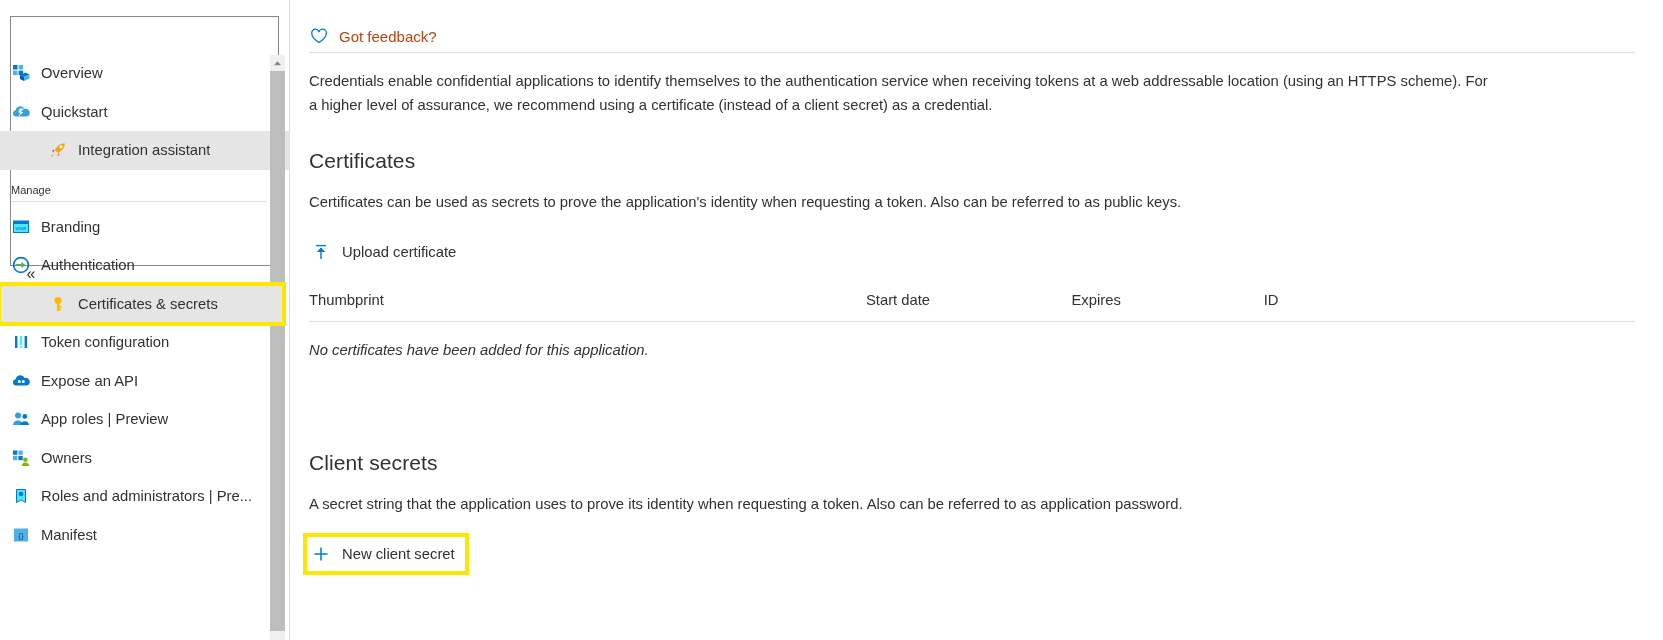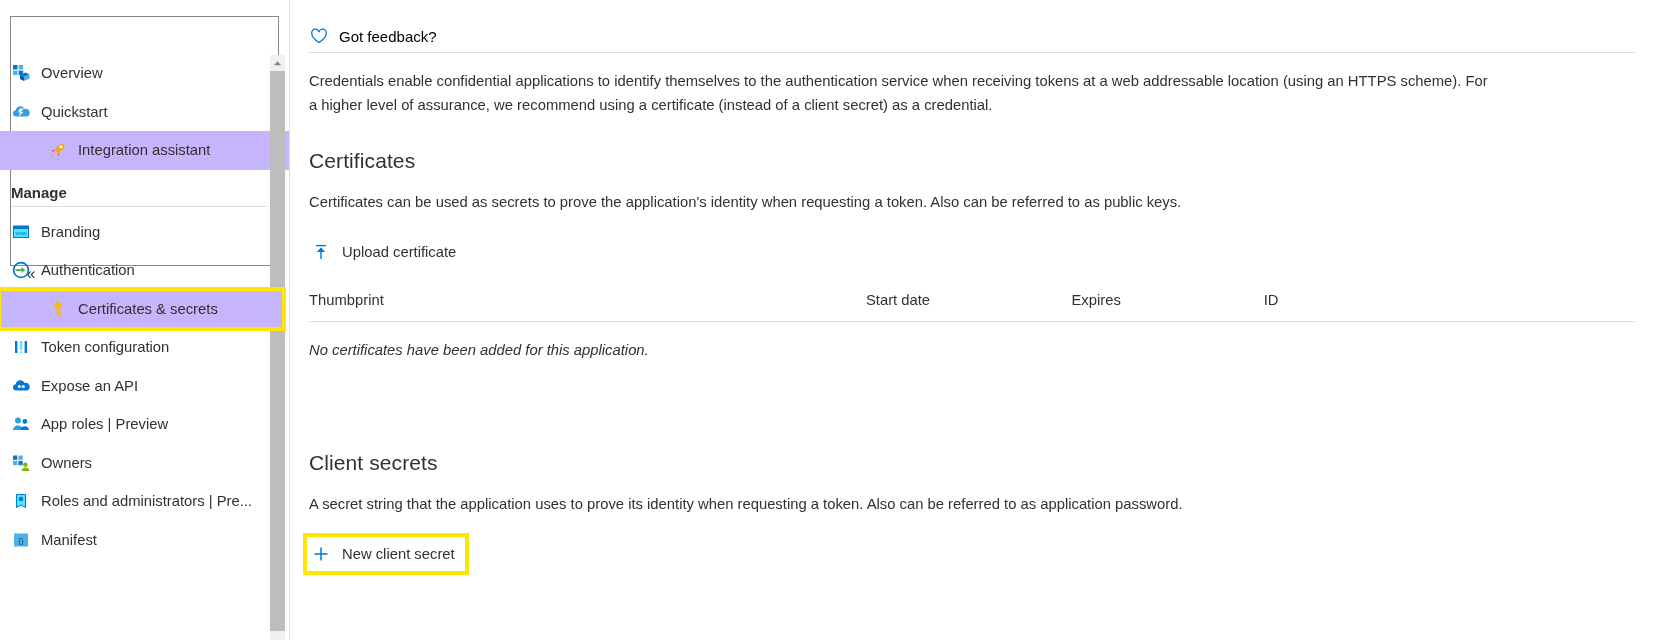--- a/index.html
+++ b/index.html
@@ -52,43 +52,43 @@
   }
 
   .nav-list { position: relative; }
   .nav-item {
     display: flex; align-items: center;
     height: 38.5px;
     padding-left: 11px;
     cursor: pointer;
     position: relative;
   }
-  .nav-item.selected { background: #c4b5fd; padding-left: 48px; }
+  .nav-item.selected { background: #e5e5e5; padding-left: 48px; }
   .nav-item.highlight-box {
     outline: 4px solid #ffe600;
     outline-offset: -1px;
     z-index: 3;
     width: 283px;
   }
   .nav-ico {
     width: 20px; height: 20px; flex: 0 0 20px;
     margin-right: 10px;
     display: block;
   }
   .nav-label {
     font-size: 14.8px;
     color: #323130;
     white-space: nowrap;
     overflow: hidden;
     text-overflow: ellipsis;
     max-width: 225px;
   }
   .nav-group-title {
-    font-size: 15px;
-    font-weight: bold;
+    font-size: 11px;
+    font-weight: normal;
     color: #323130;
     padding: 14px 0 5px 11px;
   }
   .nav-divider {
     height: 1px; background: #e1dfdd;
     margin: 0 22px 6px 11px;
   }
 
   
   .sb-track {
@@ -117,21 +117,21 @@
     position: relative;
     background: #fff;
     overflow: hidden;
   }
   .feedback-row {
     display: flex; align-items: center;
     padding: 20px 0 0 19px;
     height: 52px;
   }
   .heart-icon { width: 20px; height: 20px; margin-right: 10px; flex: 0 0 20px; }
-  .feedback-text { font-size: 15px; color: #000000; cursor: pointer; }
+  .feedback-text { font-size: 15px; color: #c2410c; cursor: pointer; }
   .top-divider {
     height: 1px; background: #e1dfdd;
     margin: 0 28px 0 19px;
   }
 
   .intro {
     padding: 17px 60px 0 19px;
     font-size: 14.8px;
     line-height: 1.62;
     color: #323130;

